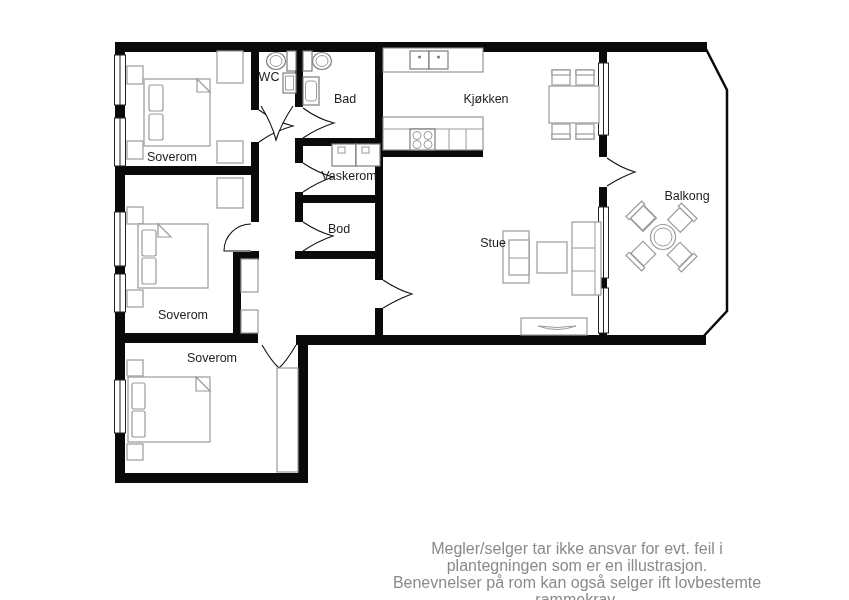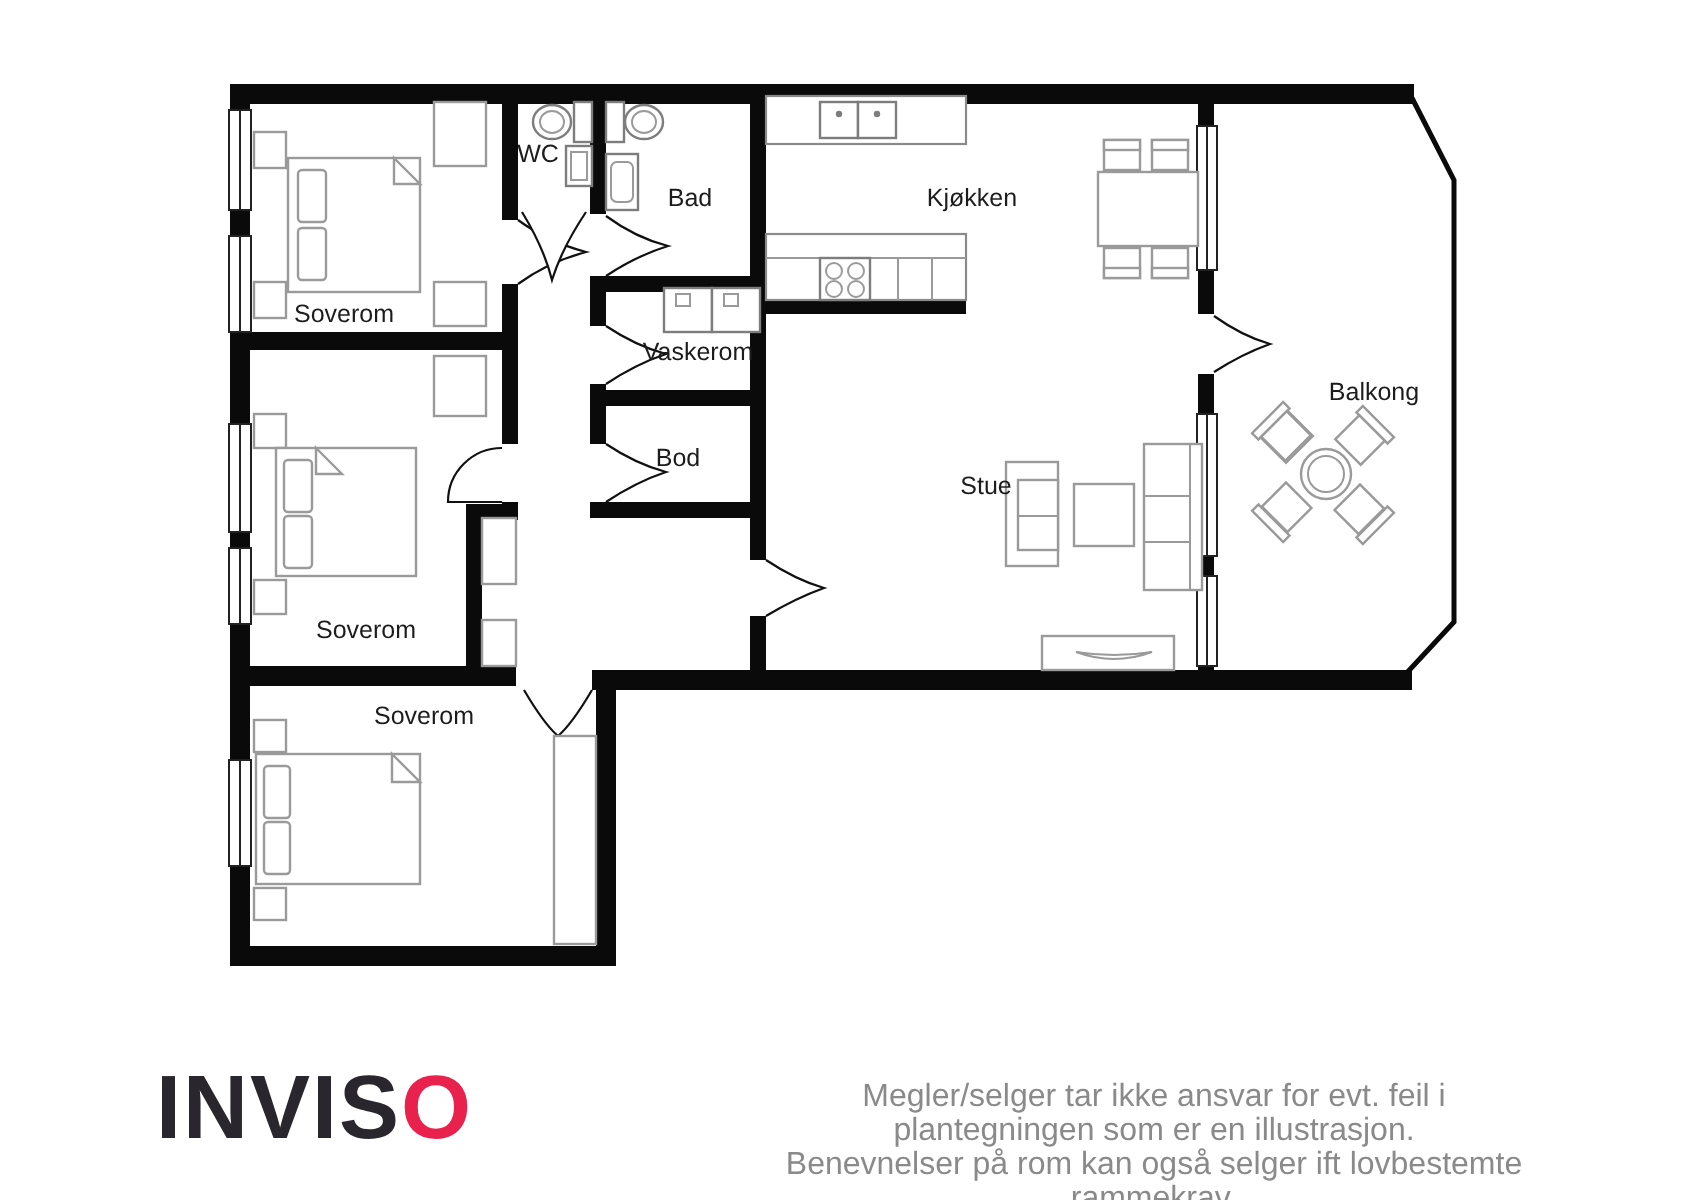--- a/index.html
+++ b/index.html
@@ -250,22 +250,19 @@
       <text class="lbl" x="349" y="180">Vaskerom</text>
       <text class="lbl" x="339" y="233">Bod</text>
       <text class="lbl" x="486" y="103">Kjøkken</text>
       <text class="lbl" x="183" y="319">Soverom</text>
       <text class="lbl" x="212" y="362">Soverom</text>
       <text class="lbl" x="493" y="247">Stue</text>
       <text class="lbl" x="687" y="200">Balkong</text>
     </g>
   </svg>
 
-  <div class="logo">
-    <span class="main" style="color: rgb(41, 38, 45);">INVIS</span><span class="accent" style="color: rgb(232, 33, 77);">O</span>
-  </div>
 
   <div class="disclaimer">
     <div>Megler/selger tar ikke ansvar for evt. feil i plantegningen som er en illustrasjon.</div>
     <div>Benevnelser på rom kan også selger ift lovbestemte rammekrav.</div>
   </div>
 
 </div>
 
 </body></html>

